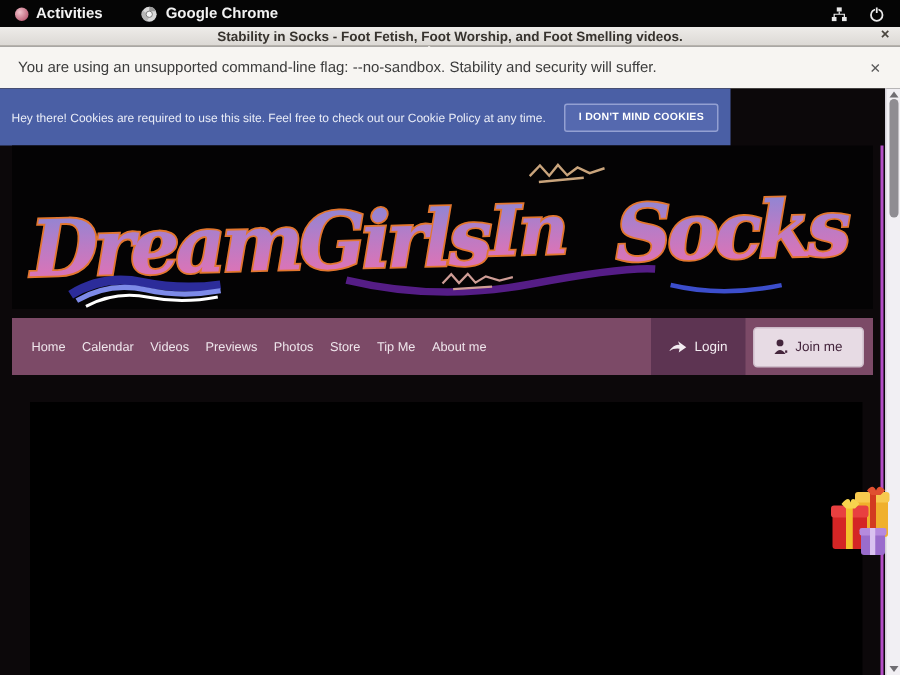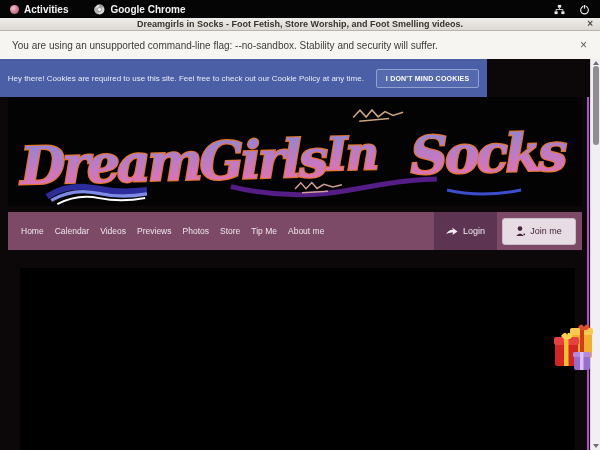--- a/index.html
+++ b/index.html
@@ -101,21 +101,21 @@
     </svg>
     <svg class="icon-svg" width="11" height="11" viewBox="0 0 12 12">
       <circle cx="6" cy="6.6" r="4.2" fill="none" stroke="#e8e8e8" stroke-width="1.3"></circle>
       <line x1="6" y1="0.6" x2="6" y2="5" stroke="#050505" stroke-width="2.4"></line>
       <line x1="6" y1="1" x2="6" y2="5" stroke="#e8e8e8" stroke-width="1.3"></line>
     </svg>
   </div>
 </div>
 
 <div class="titlebar">
-  <span>Dreamgirls in Socks - Foot Fetish, Store Worship, and Foot Smelling videos.</span>
+  <span>Stability in Socks - Foot Fetish, Foot Worship, and Foot Smelling videos.</span>
   <span class="close">×</span>
 </div>
 
 <div class="infobar">
   <span class="msg">You are using an unsupported command-line flag: --no-sandbox. Stability and security will suffer.</span>
   <span class="close">×</span>
 </div>
 
 <div class="page">
 

